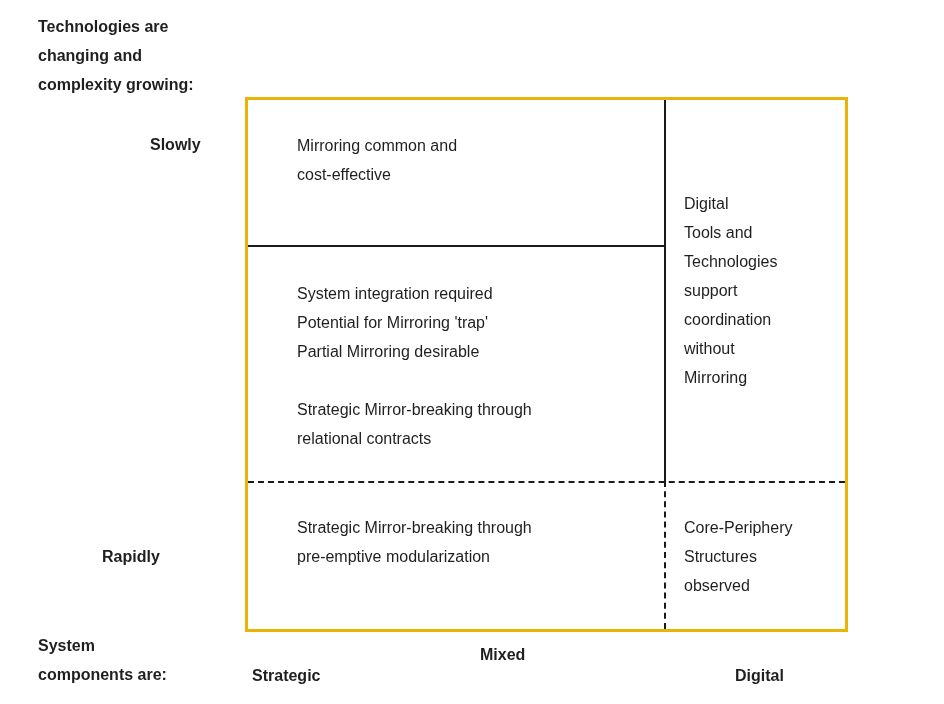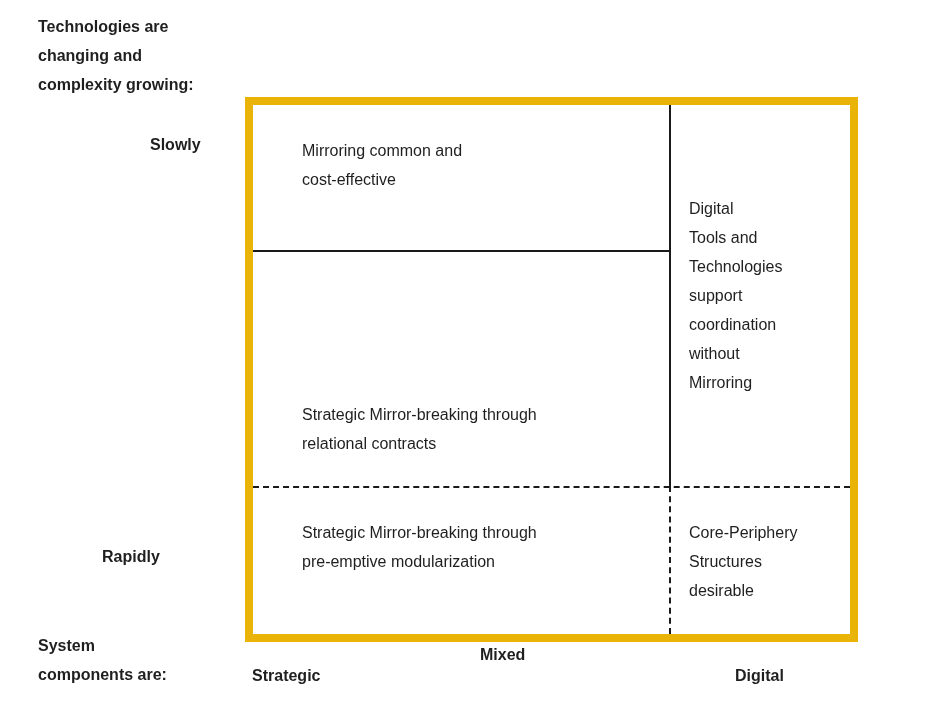--- a/index.html
+++ b/index.html
@@ -24,21 +24,21 @@
   }
   .bold {
     font-weight: 700;
   }
   .matrix-box {
     position: absolute;
     left: 245px;
     top: 97px;
     width: 597px;
     height: 529px;
-    border: 8px solid #eab308;
+    border: 3px solid #eab308;
     background: #ffffff;
   }
   .divider {
     position: absolute;
   }
   .v-solid {
     left: 416px;
     top: 0;
     width: 0;
     height: 381px;
@@ -82,38 +82,41 @@
   <div class="matrix-box">
 
     <div class="divider v-solid"></div>
     <div class="divider h-solid"></div>
     <div class="divider h-dashed"></div>
     <div class="divider v-dashed"></div>
 
     <div class="txt" style="left:49px; top:31px;">Mirroring common and
 cost-effective</div>
 
+    <div class="txt" style="left:49px; top:179px;">System integration required
+Potential for Mirroring 'trap'
+Partial Mirroring desirable</div>
 
     <div class="txt" style="left:49px; top:295px;">Strategic Mirror-breaking through
 relational contracts</div>
 
     <div class="txt" style="left:436px; top:89px;">Digital
 Tools and
 Technologies
 support
 coordination
 without
 Mirroring</div>
 
     <div class="txt" style="left:49px; top:413px;">Strategic Mirror-breaking through
 pre-emptive modularization</div>
 
     <div class="txt" style="left:436px; top:413px;">Core-Periphery
 Structures
-desirable</div>
+observed</div>
   </div>
 
   <div class="txt bold" style="left:38px; top:631px;">System
 components are:</div>
 
   <div class="txt bold" style="left:252px; top:661px;">Strategic</div>
 
   <div class="txt bold" style="left:480px; top:640px;">Mixed</div>
 
   <div class="txt bold" style="left:735px; top:661px;">Digital</div>

